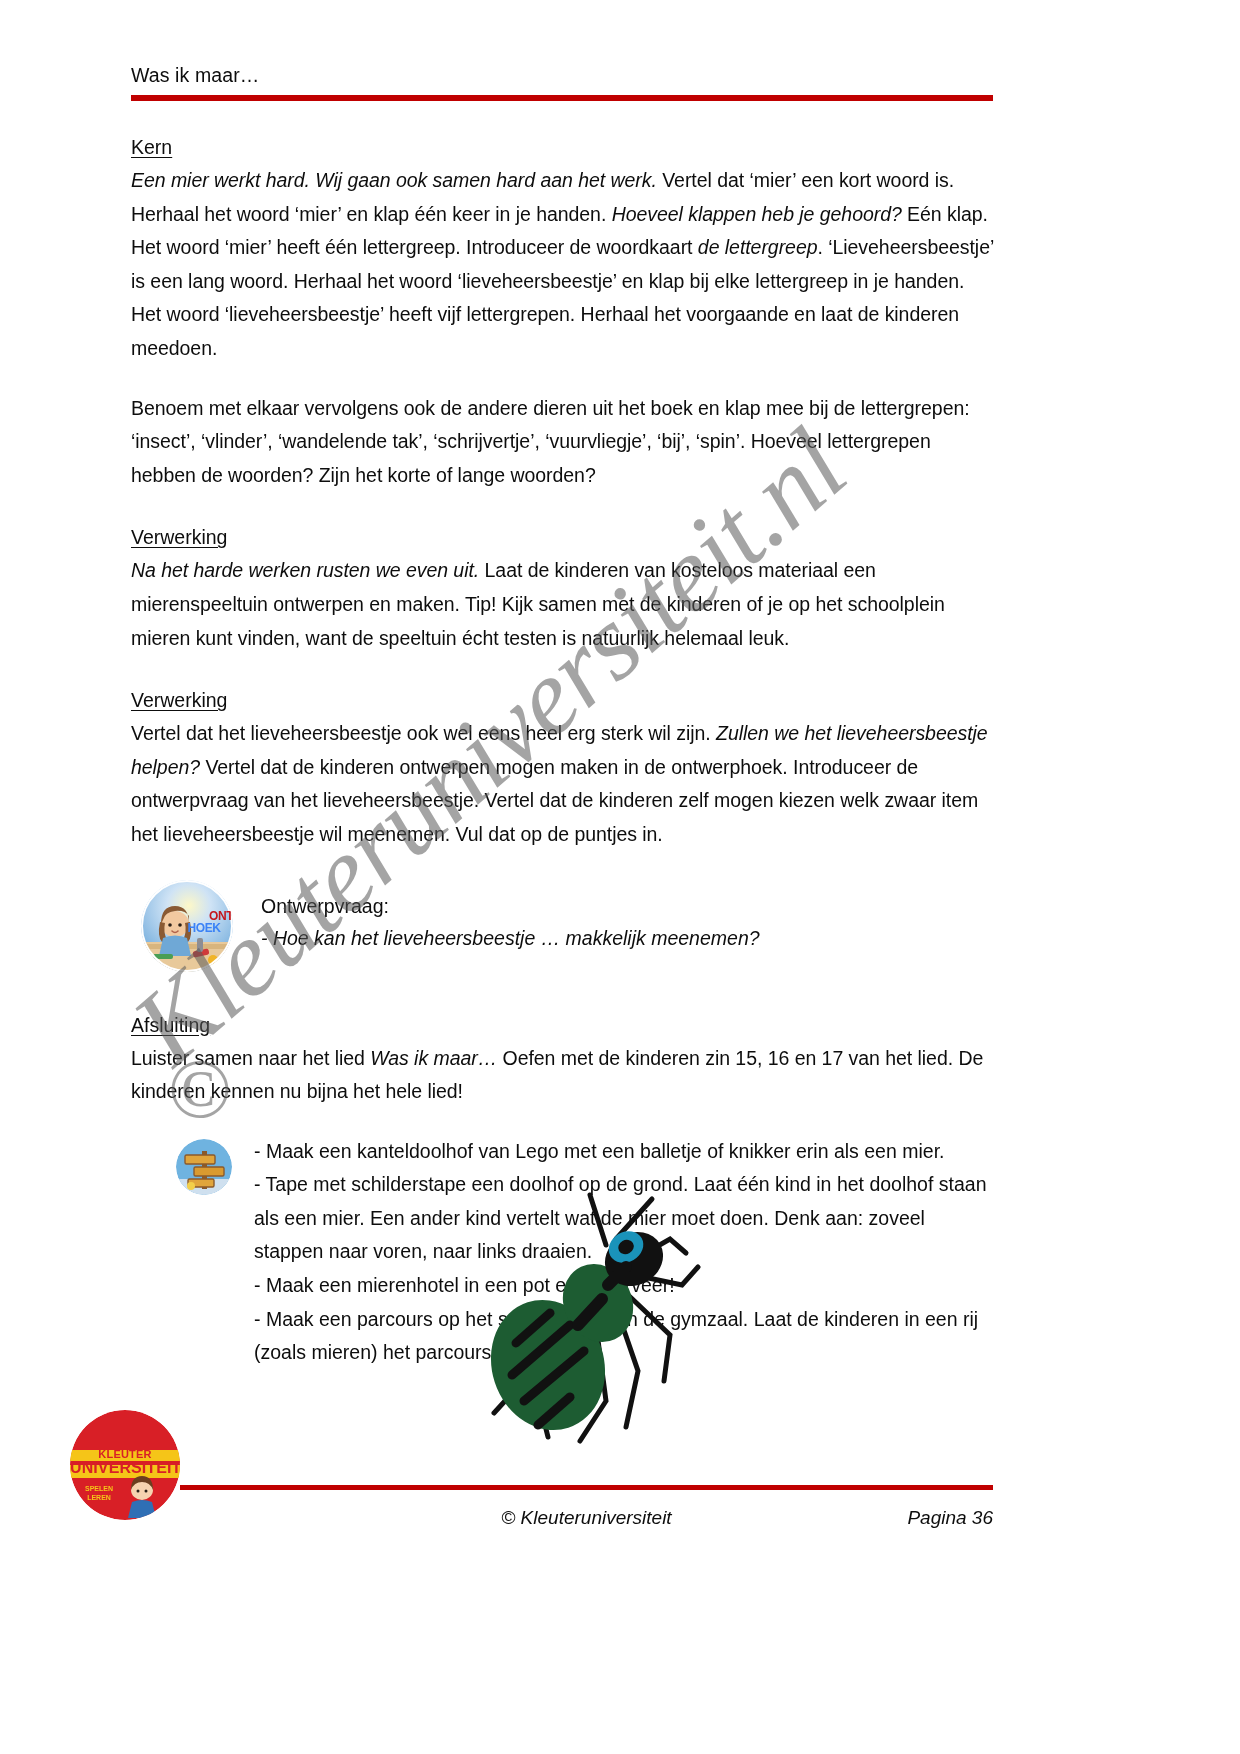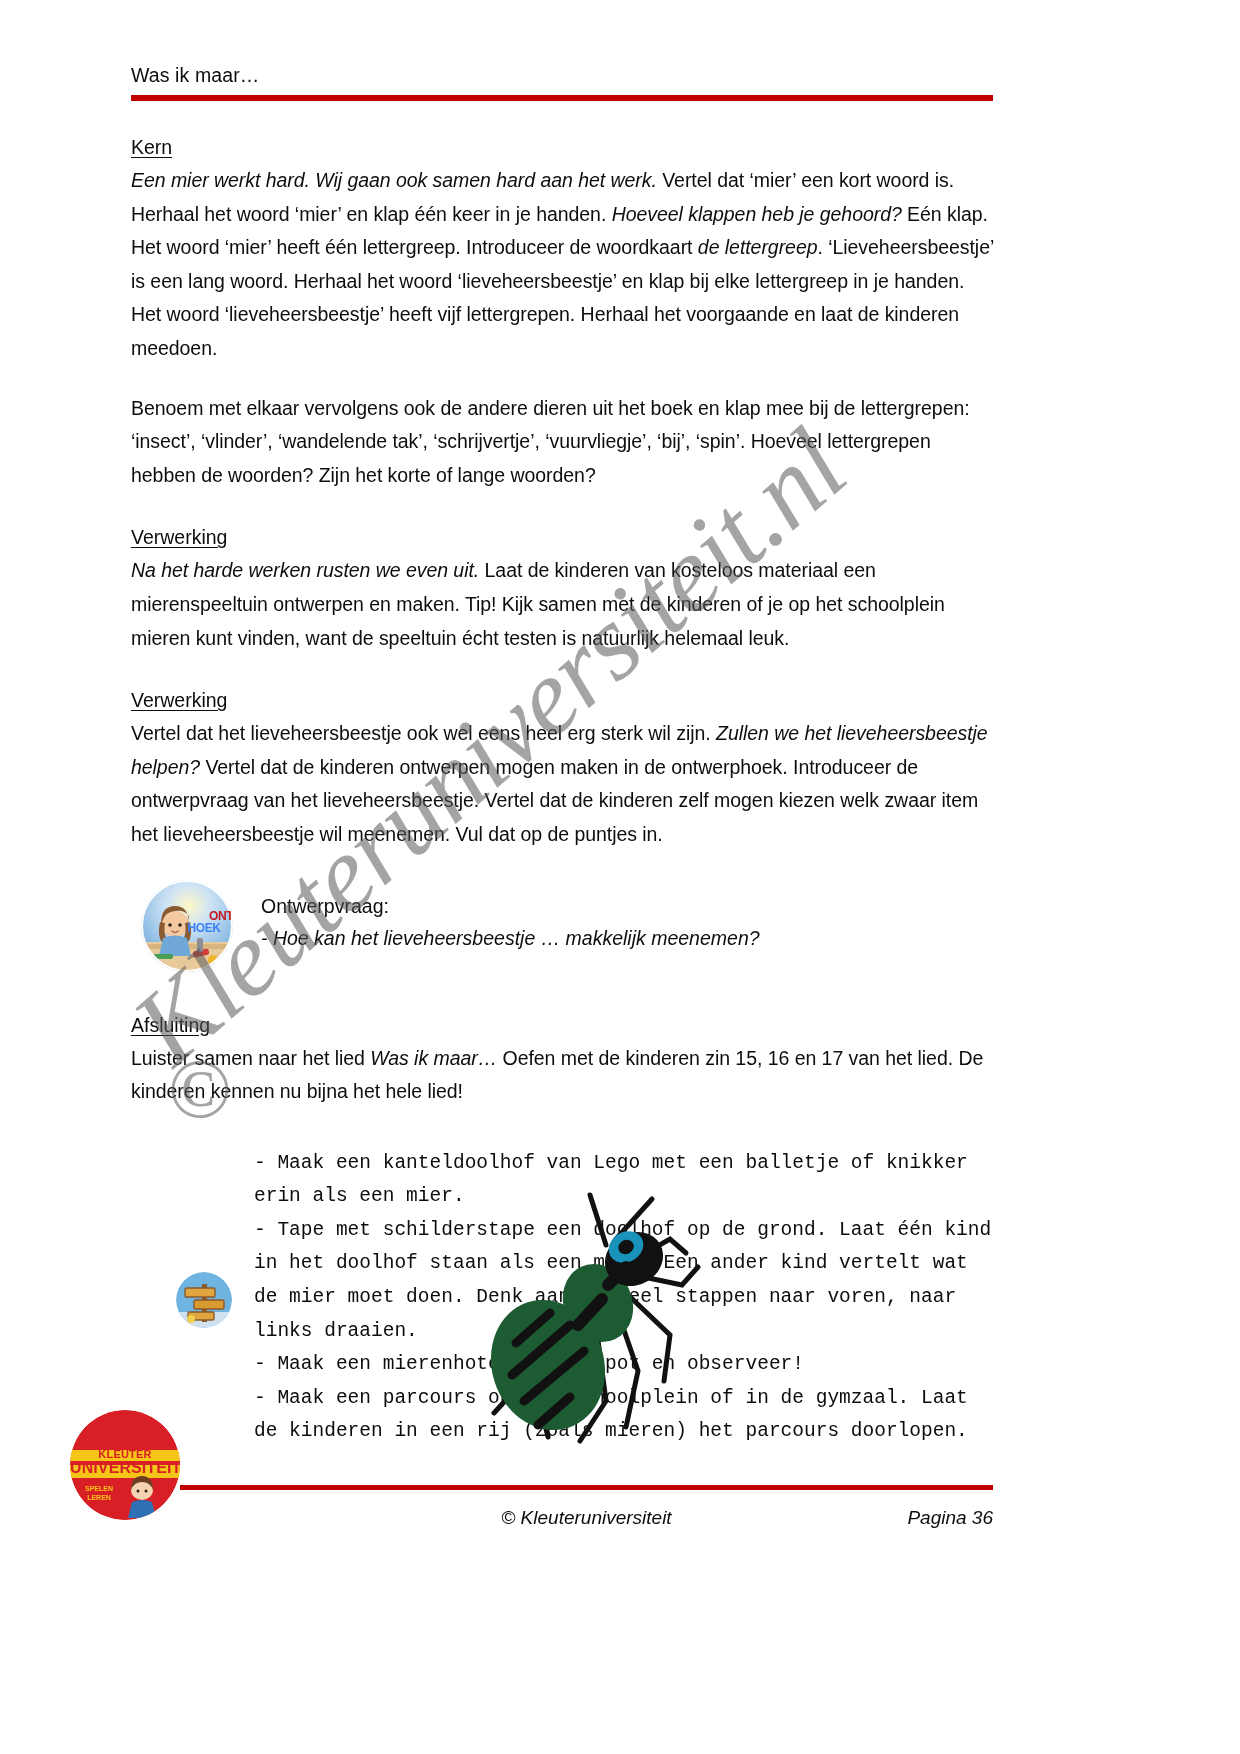--- a/index.html
+++ b/index.html
@@ -80,23 +80,22 @@
   .ov-text {
     margin-left: 28px;
     padding-top: 14px;
   }
   .ov-text .l1 { font-size: 19.5px; line-height: 32px; }
   .ov-text .l2 { font-size: 19.5px; line-height: 32px; font-style: italic; }
 
   
   .tips-block {
     display: flex;
-    align-items: center;
-    margin-top: 38px;
-    font-family: Liberation Mono, monospace;
+    align-items: flex-start;
+    margin-top: 26px;
   }
   .tips-icon {
     width: 56px;
     height: 56px;
     flex: 0 0 56px;
     border-radius: 50%;
     overflow: hidden;
     position: relative;
     margin-left: 45px;
     margin-top: 4px;

